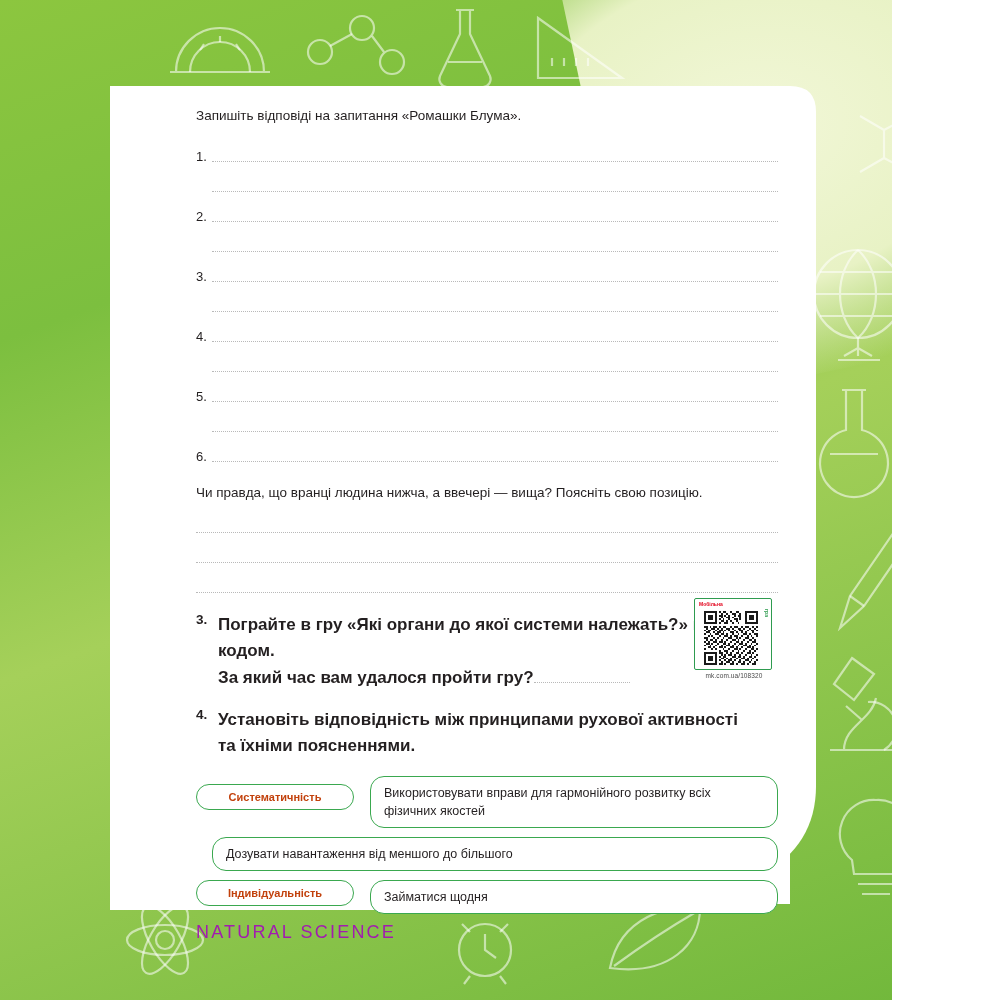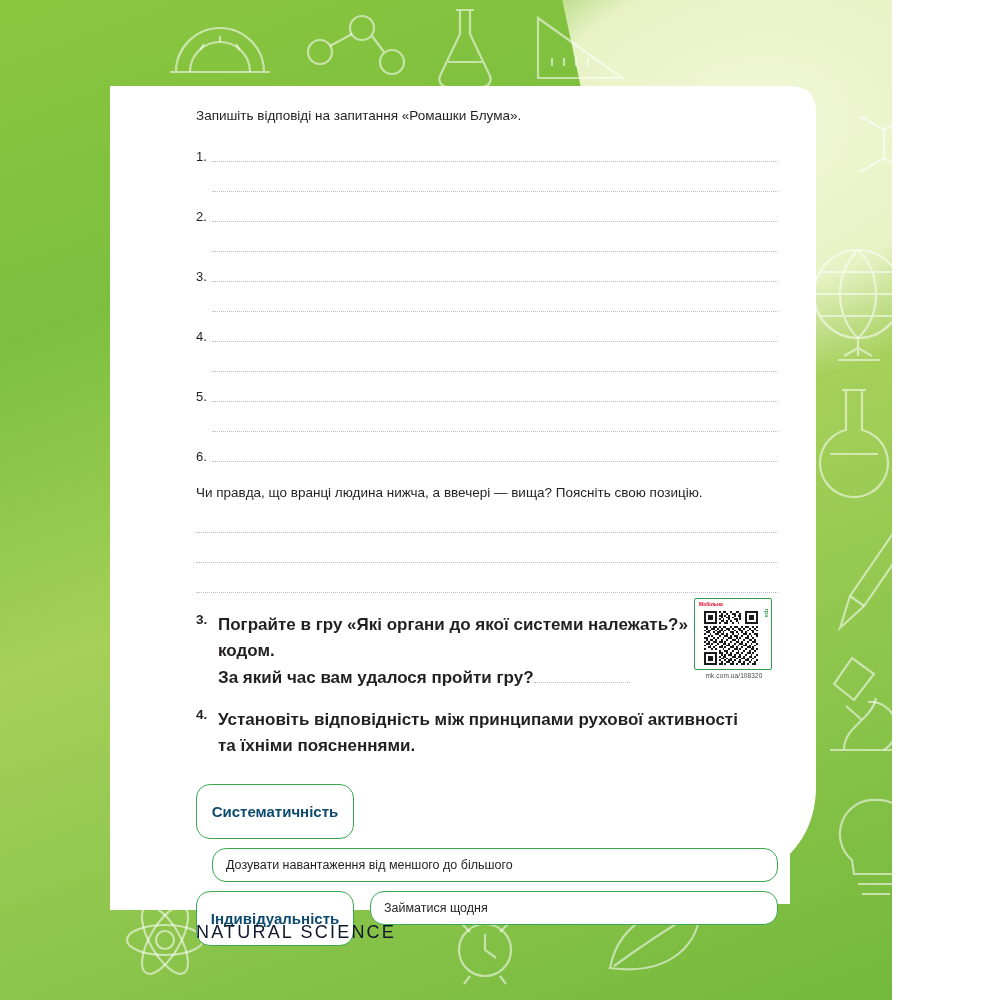--- a/index.html
+++ b/index.html
@@ -192,25 +192,25 @@
   .match-row {
     display: flex;
     align-items: flex-start;
     margin-bottom: 9px;
   }
   .term {
     width: 158px;
     flex: 0 0 158px;
     border: 1.3px solid #3aa84f;
     border-radius: 14px;
-    padding: 18px 4px;
+    padding: 6px 4px;
     text-align: center;
-    font-size: 15px;
+    font-size: 11px;
     font-weight: bold;
-    color: #0c4a6e;
+    color: #c2410c;
     box-sizing: border-box;
     background: #ffffff;
   }
   .defn {
     margin-left: 16px;
     flex: 1 1 auto;
     border: 1.3px solid #3aa84f;
     border-radius: 14px;
     padding: 7px 13px;
     font-size: 12.5px;
@@ -221,21 +221,21 @@
   }
   .match-row.two-line .term { margin-top: 8px; }
 
   
   .footer-title {
     position: absolute;
     left: 196px;
     top: 922px;
     font-size: 18px;
     letter-spacing: 2.2px;
-    color: #0f172a;
+    color: #a21caf;
     font-weight: normal;
   }
   .page-number {
     position: absolute;
     left: 906px;
     top: 928px;
     font-size: 20px;
     font-weight: bold;
     color: #ffffff;
   }
@@ -395,20 +395,21 @@
         <div class="task-body">
           <span>Установіть відповідність між принципами рухової активності</span><br>
           <span>та їхніми поясненнями.</span>
         </div>
       </div>
 
       <div class="match">
 
         <div class="match-row two-line">
           <div class="term">Систематичність</div>
+          <div class="defn">Використовувати вправи для гармонійного розвитку всіх фізичних якостей</div>
         </div>
 
 
         <div class="match-row">
           <div class="defn">Дозувати навантаження від меншого до більшого</div>
         </div>
 
         <div class="match-row">
           <div class="term">Індивідуальність</div>
           <div class="defn">Займатися щодня</div>

